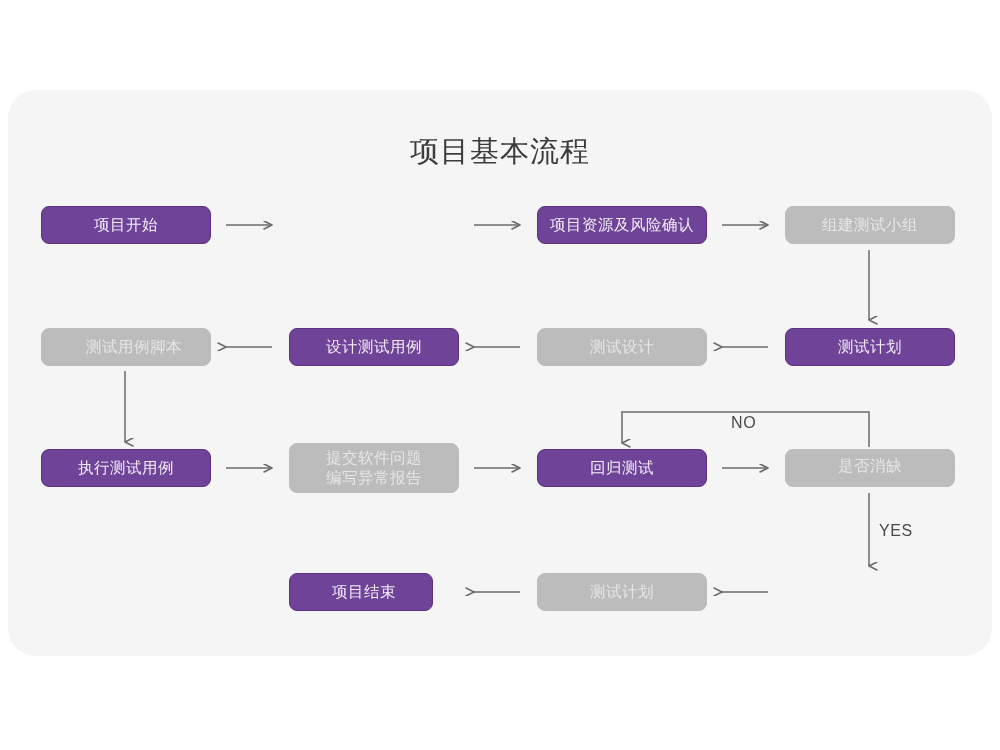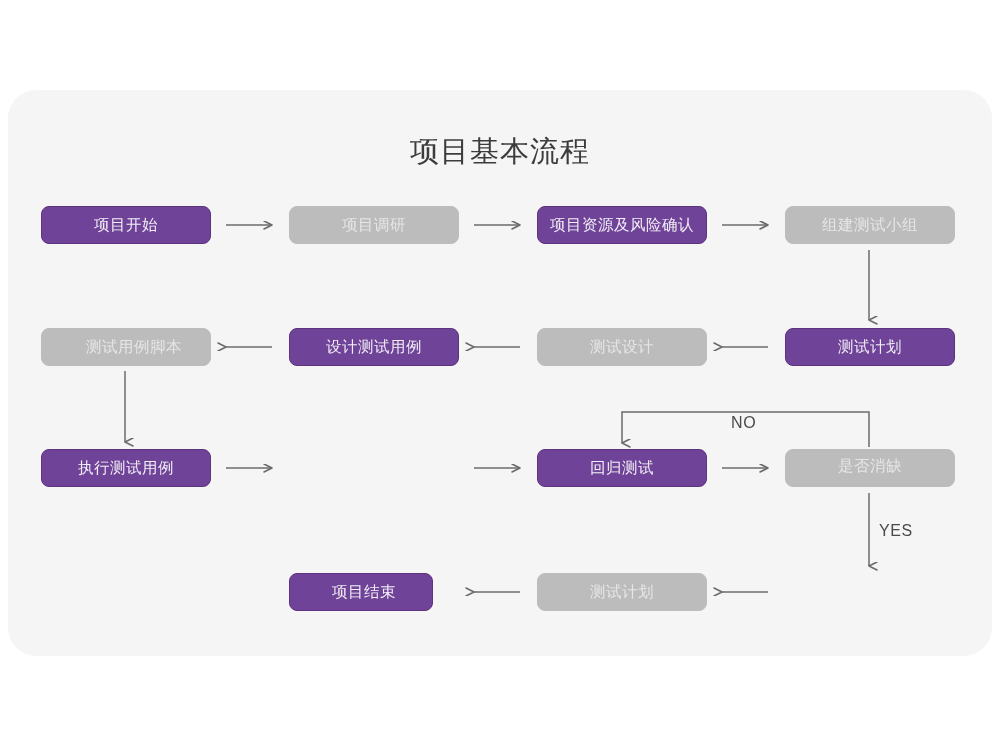--- a/index.html
+++ b/index.html
@@ -113,29 +113,30 @@
         <line x1="768" y1="592" x2="722" y2="592" marker-end="url(#ahl)"></line>
         <line x1="520" y1="592" x2="474" y2="592" marker-end="url(#ahl)"></line>
       </g>
     </svg>
   </div>
 
   <div class="edge-label" style="left:731px; top:414px;">NO</div>
   <div class="edge-label" style="left:879px; top:522px;">YES</div>
 
   <div class="node purple" style="left:41px; top:206px; width:170px; height:38px;">项目开始</div>
-  <div class="node gray" style="left:289px; top:206px; width:170px; height:38px;">项目调研</div>
   <div class="node purple" style="left:537px; top:206px; width:170px; height:38px;">项目资源及风险确认</div>
   <div class="node gray" style="left:785px; top:206px; width:170px; height:38px;">组建测试小组</div>
 
   <div class="node gray" style="left:41px; top:328px; width:170px; height:38px;padding-left:16px;">测试用例脚本</div>
   <div class="node purple" style="left:289px; top:328px; width:170px; height:38px;">设计测试用例</div>
   <div class="node gray" style="left:537px; top:328px; width:170px; height:38px;">测试设计</div>
   <div class="node purple" style="left:785px; top:328px; width:170px; height:38px;">测试计划</div>
 
   <div class="node purple" style="left:41px; top:449px; width:170px; height:38px;">执行测试用例</div>
+  <div class="node gray" style="left:289px; top:443px; width:170px; height:50px;">提交软件问题
+编写异常报告</div>
   <div class="node purple" style="left:537px; top:449px; width:170px; height:38px;">回归测试</div>
   <div class="node gray" style="left:785px; top:449px; width:170px; height:38px;font-family:Liberation Mono, monospace;">是否消缺</div>
 
   <div class="node purple" style="left:289px; top:573px; width:144px; height:38px;padding-left:6px;">项目结束</div>
   <div class="node gray" style="left:537px; top:573px; width:170px; height:38px;">测试计划</div>
 
 </div>
 
 </body></html>

